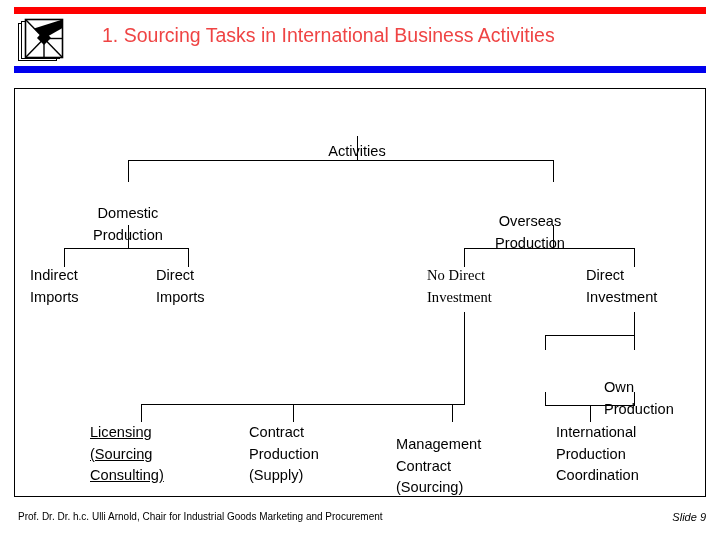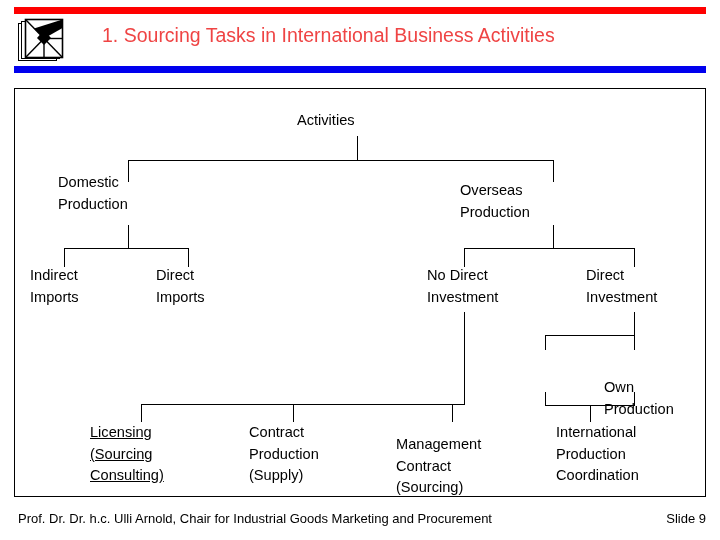--- a/index.html
+++ b/index.html
@@ -65,49 +65,50 @@
     left: 0; top: 0;
     width: 720px; height: 540px;
   }
   .node {
     position: absolute;
     font-size: 14.6px;
     line-height: 21.5px;
     color: #000000;
     white-space: pre;
   }
-  .node.center { text-align: left; }
+  .node.center { text-align: center; margin-top: 31px; }
   .node.left   { text-align: left; }
 
   
   .h-line {
     position: absolute;
     height: 0;
     border-top: 1px solid #000000;
   }
   .v-line {
     position: absolute;
     width: 0;
     border-left: 1px solid #000000;
   }
 
   
   .footer-left {
     position: absolute;
     left: 18px; top: 511px;
-    font-size: 13px;
+    font-size: 10px;
     color: #000000;
     white-space: nowrap;
   }
   .footer-right {
     position: absolute;
     right: 14px; top: 511px;
-    font-size: 13px;
+    font-size: 11px;
     color: #000000;
     white-space: nowrap;
+    font-style: italic;
   }
 </style>
 </head>
 <body>
 
 <div class="slide">
 
   <div class="rule-red"></div>
 
   <div class="logo">
@@ -176,21 +177,21 @@
 
   <div class="node center" style="left:460px; top:180px; width:140px;">Overseas
 Production</div>
 
   <div class="node left" style="left:30px; top:265px; width:110px;">Indirect
 Imports</div>
 
   <div class="node left" style="left:156px; top:265px; width:110px;">Direct
 Imports</div>
 
-  <div class="node left" style="left:427px; top:265px; width:120px;">No Direct
+  <div class="node left" style="left:427px; top:265px; width:120px;font-family:Liberation Serif, serif;">No Direct
 Investment</div>
 
   <div class="node left" style="left:586px; top:265px; width:120px;">Direct
 Investment</div>
 
 
   <div class="node left" style="left:604px; top:348px; width:110px;margin-top:29px;">Own
 Production</div>
 
   <div class="node left" style="left:90px; top:422px; width:150px;text-decoration:underline;">Licensing

